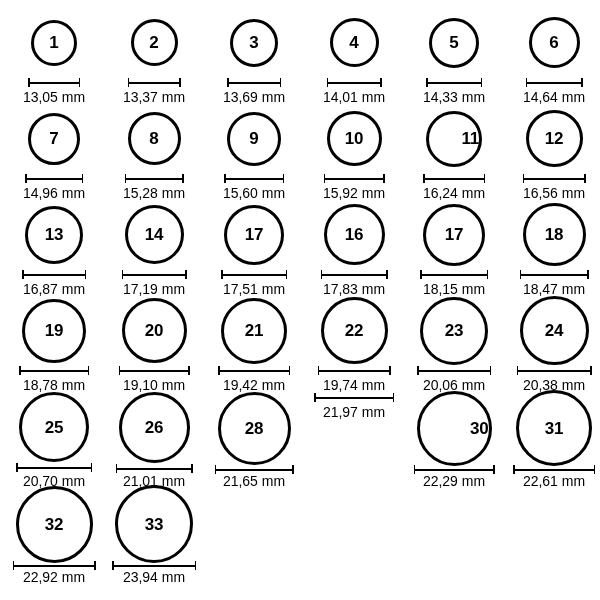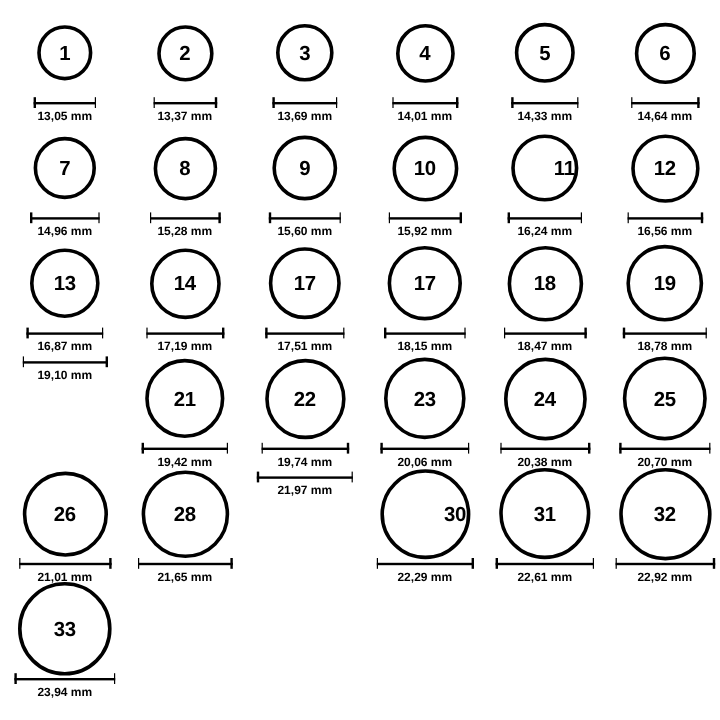--- a/index.html
+++ b/index.html
@@ -74,22 +74,22 @@
   .ring-measure .cap {
     position: absolute;
     top: 0;
     width: 1.5px;
     height: 9px;
     background: #000000;
   }
   .ring-measure .cap.left { left: 0; }
   .ring-measure .cap.right { right: 0; }
   .ring-label {
-    font-size: 10px;
-    font-weight: bold;
+    font-size: 14px;
+    font-weight: normal;
     line-height: 1;
     margin-top: 3px;
     white-space: nowrap;
   }
 </style>
 </head>
 <body>
 
 <div id="ring-chart">
   <div class="ring-grid">
@@ -283,20 +283,33 @@
         </div>
         <div class="ring-measure" style="width: 66px;">
           <div class="bar"></div>
           <div class="cap left"></div>
           <div class="cap right"></div>
         </div>
         <div class="ring-label">17,51 mm</div>
       </div>
       <div class="ring-cell">
         <div class="ring-circle-wrap">
+          <div class="ring-circle" style="width: 61px; height: 61px;">
+            <span class="ring-number">16</span>
+          </div>
+        </div>
+        <div class="ring-measure" style="width: 67px;">
+          <div class="bar"></div>
+          <div class="cap left"></div>
+          <div class="cap right"></div>
+        </div>
+        <div class="ring-label">17,83 mm</div>
+      </div>
+      <div class="ring-cell">
+        <div class="ring-circle-wrap">
           <div class="ring-circle" style="width: 62px; height: 62px;">
             <span class="ring-number">17</span>
           </div>
         </div>
         <div class="ring-measure" style="width: 68px;">
           <div class="bar"></div>
           <div class="cap left"></div>
           <div class="cap right"></div>
         </div>
         <div class="ring-label">18,15 mm</div>
@@ -321,20 +334,25 @@
           </div>
         </div>
         <div class="ring-measure" style="width: 70px;">
           <div class="bar"></div>
           <div class="cap left"></div>
           <div class="cap right"></div>
         </div>
         <div class="ring-label">18,78 mm</div>
       </div>
       <div class="ring-cell">
+        <div class="ring-circle-wrap">
+          <div class="ring-circle" style="width: 65px; height: 65px;">
+            <span class="ring-number">20</span>
+          </div>
+        </div>
         <div class="ring-measure" style="width: 71px;">
           <div class="bar"></div>
           <div class="cap left"></div>
           <div class="cap right"></div>
         </div>
         <div class="ring-label">19,10 mm</div>
       </div>
       <div class="ring-cell">
         <div class="ring-circle-wrap">
           <div class="ring-circle" style="width: 66px; height: 66px;">

